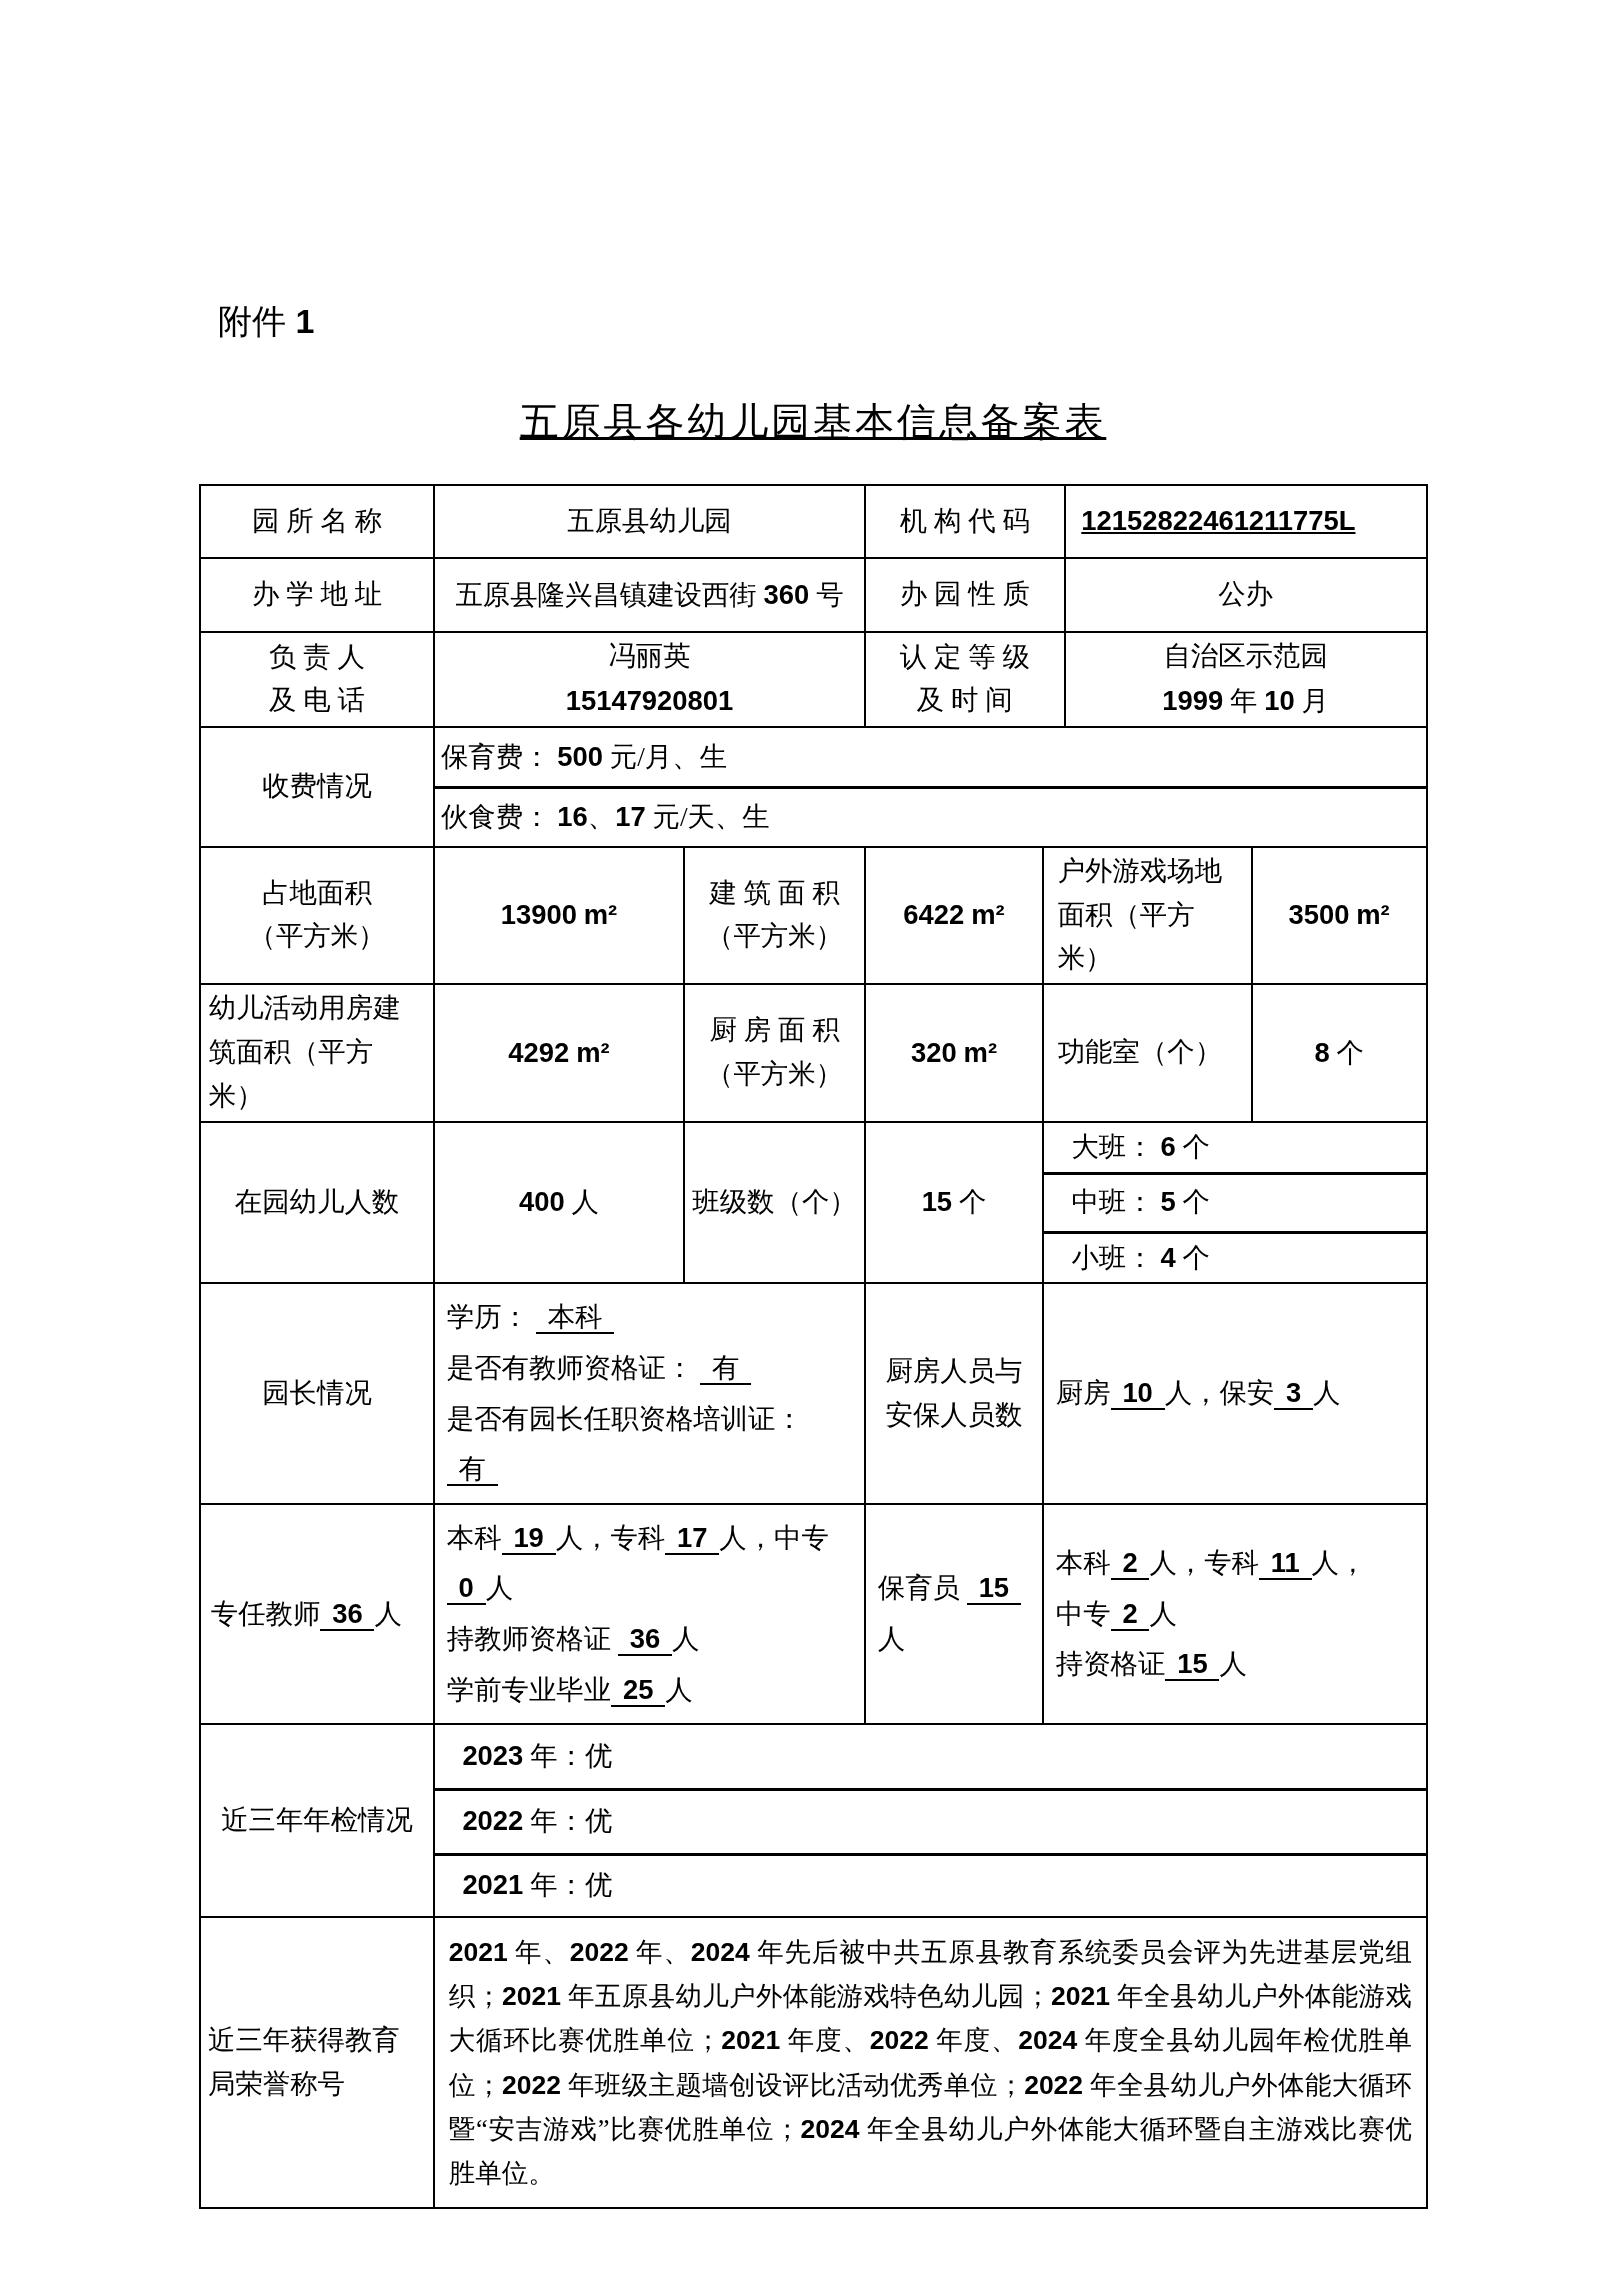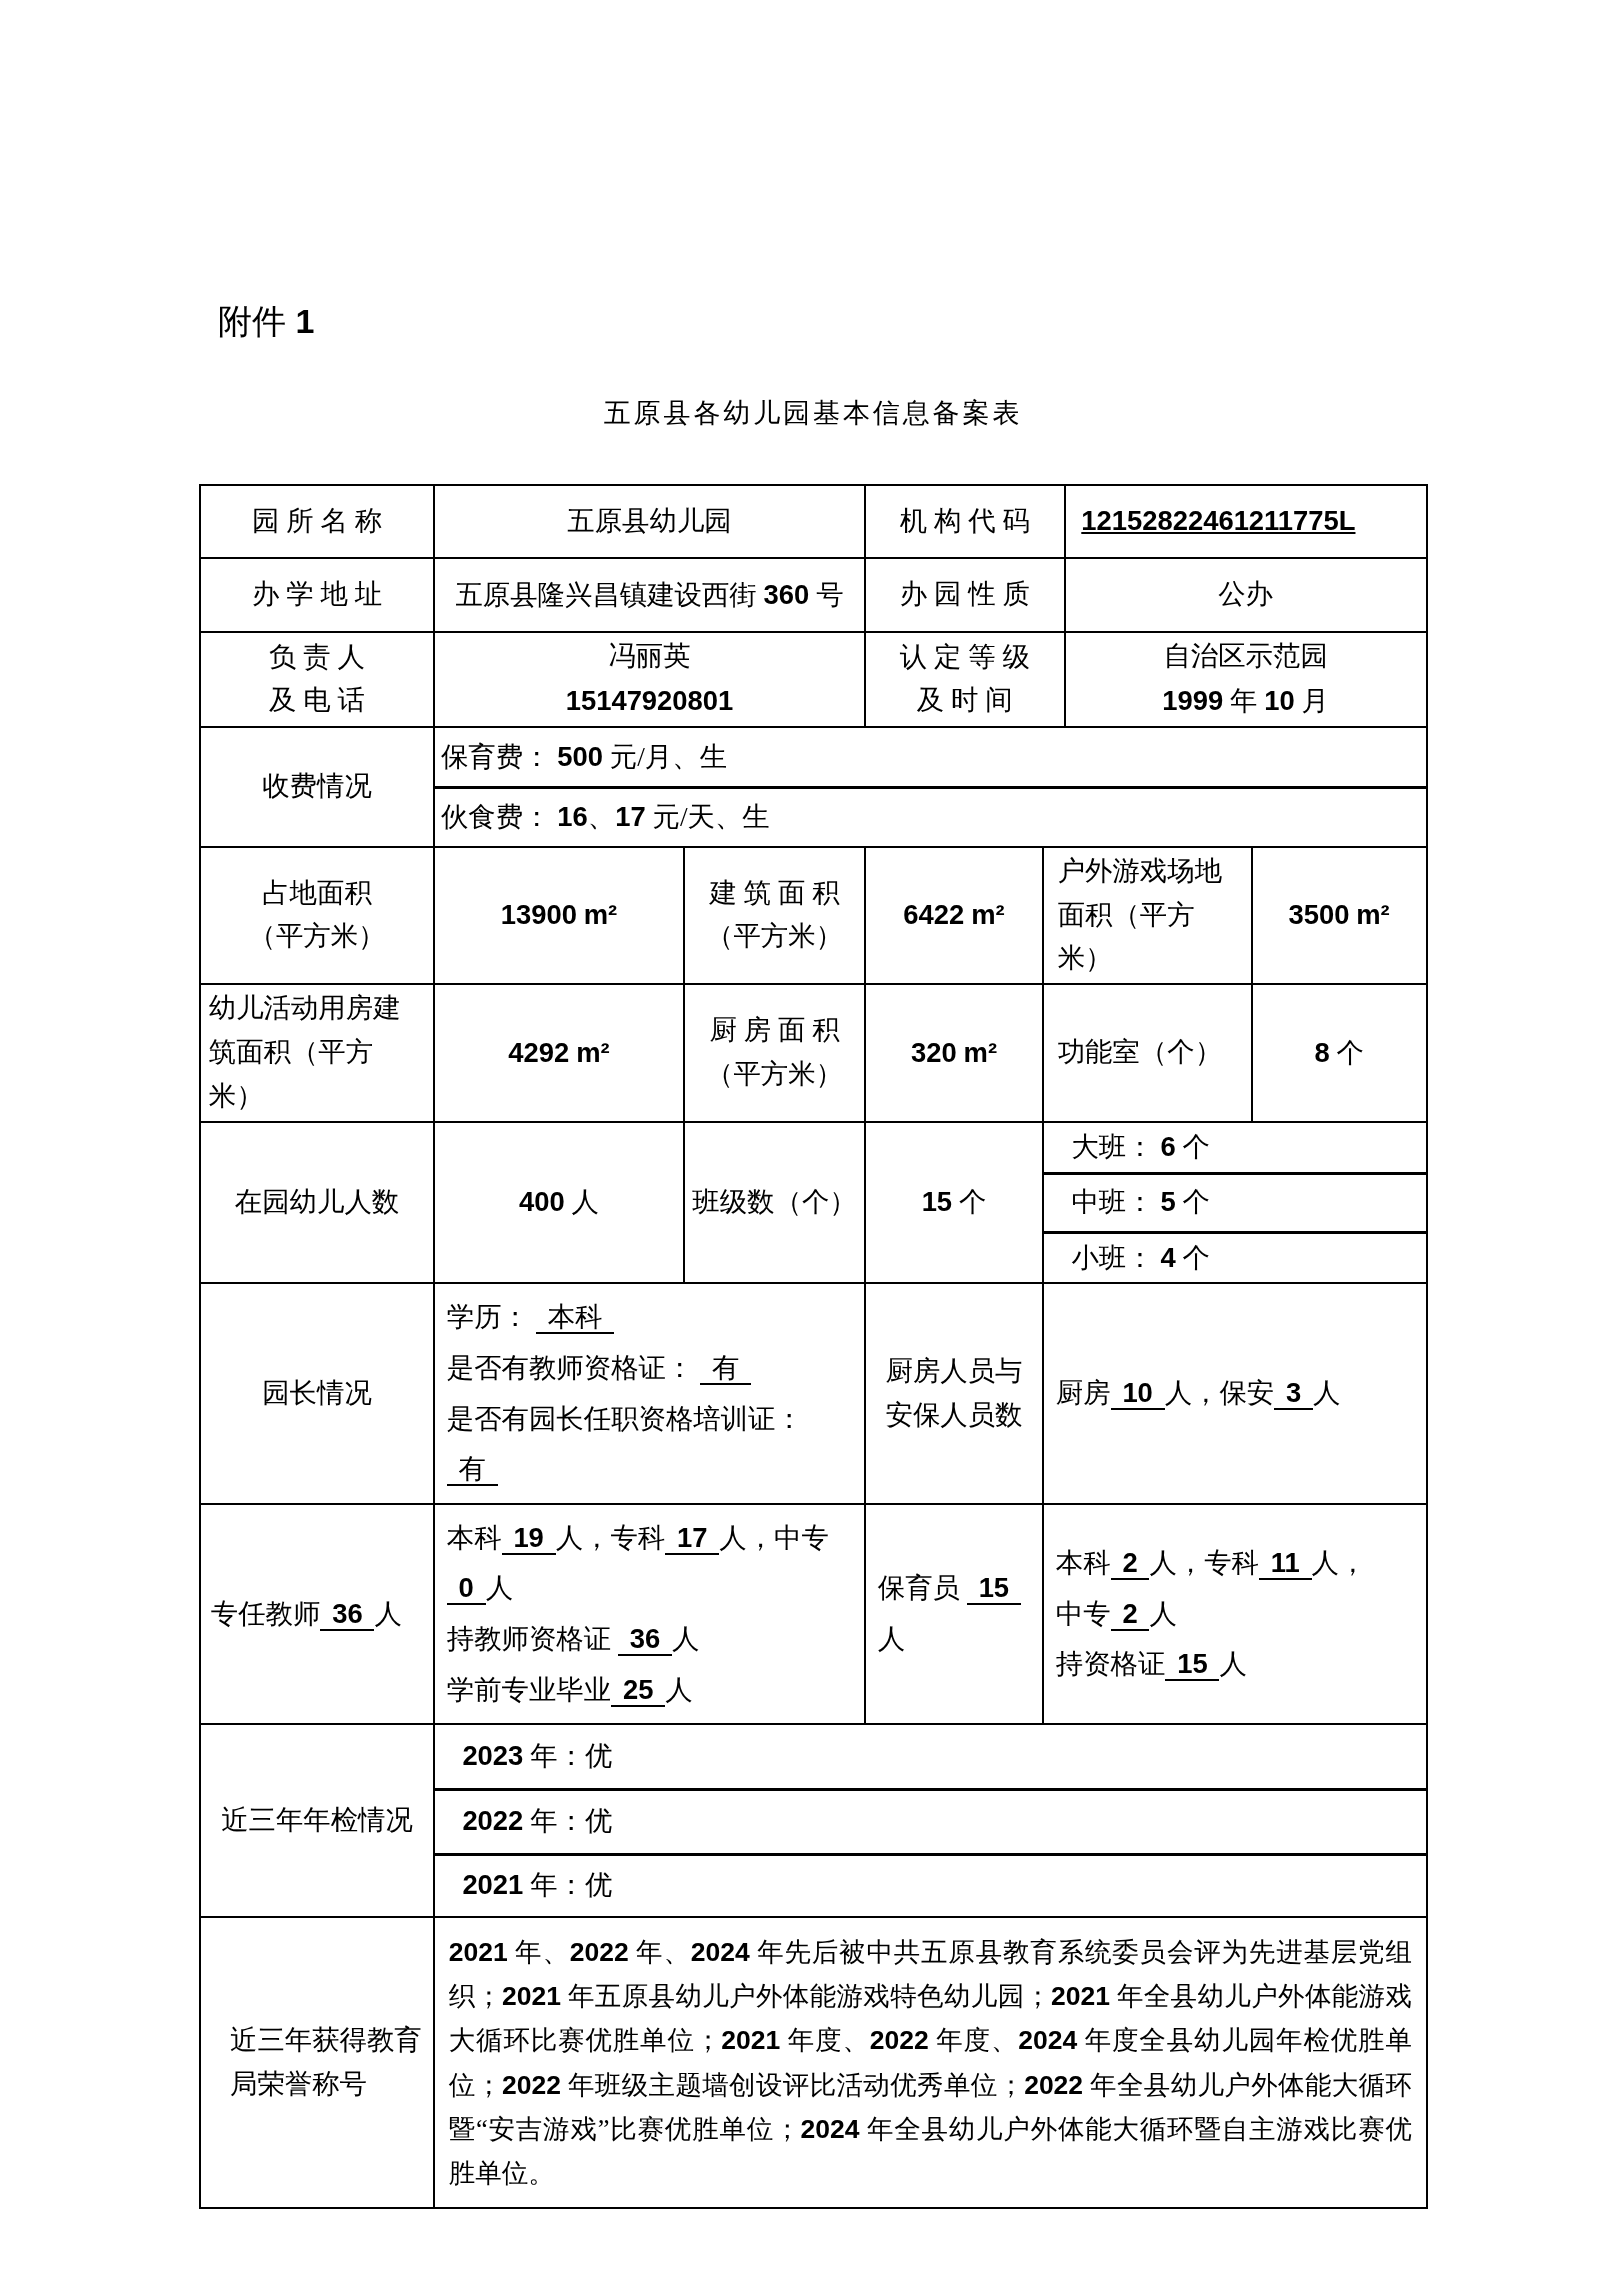--- a/index.html
+++ b/index.html
@@ -13,23 +13,24 @@
     border-radius:32px;
   }
   .attachment{
     position:absolute;left:218px;top:299px;
     font-size:34px;
     font-family:"Liberation Sans","DejaVu Sans",sans-serif;
   }
   .doc-title{
     position:absolute;left:199px;top:395px;width:1228px;
     text-align:center;
-    font-size:27px;
+    font-size:39px;
     letter-spacing:2.9px;
     white-space:nowrap;
+    text-decoration:underline;
   }
   table.form{
     position:absolute;left:199px;top:484px;
     width:1228px;
     border-collapse:collapse;
     table-layout:fixed;
   }
   td{
     border:2px solid #000;
     vertical-align:middle;
@@ -172,21 +173,21 @@
       <td colspan="6" class="lf2"><span class="num">2023</span> 年：优</td>
     </tr>
     <tr style="height:65px" class="thick">
       <td colspan="6" class="lf2"><span class="num">2022</span> 年：优</td>
     </tr>
     <tr style="height:63px" class="thick">
       <td colspan="6" class="lf2"><span class="num">2021</span> 年：优</td>
     </tr>
 
     <tr style="height:263px">
-      <td class="lf pre" style="padding-left:29px">近三年获得教育
+      <td class="lf pre" style="padding-left:7px">近三年获得教育
 局荣誉称号</td>
       <td colspan="6" class="para"><span class="num">2021</span> 年、<span class="num">2022</span> 年、<span class="num">2024</span> 年先后被中共五原县教育系统委员会评为先进基层党组织；<span class="num">2021</span> 年五原县幼儿户外体能游戏特色幼儿园；<span class="num">2021</span> 年全县幼儿户外体能游戏大循环比赛优胜单位；<span class="num">2021</span> 年度、<span class="num">2022</span> 年度、<span class="num">2024</span> 年度全县幼儿园年检优胜单位；<span class="num">2022</span> 年班级主题墙创设评比活动优秀单位；<span class="num">2022</span> 年全县幼儿户外体能大循环暨“安吉游戏”比赛优胜单位；<span class="num">2024</span> 年全县幼儿户外体能大循环暨自主游戏比赛优胜单位。</td>
     </tr>
 
   </tbody>
     </table>
 </div>
 
 
 </body></html>

